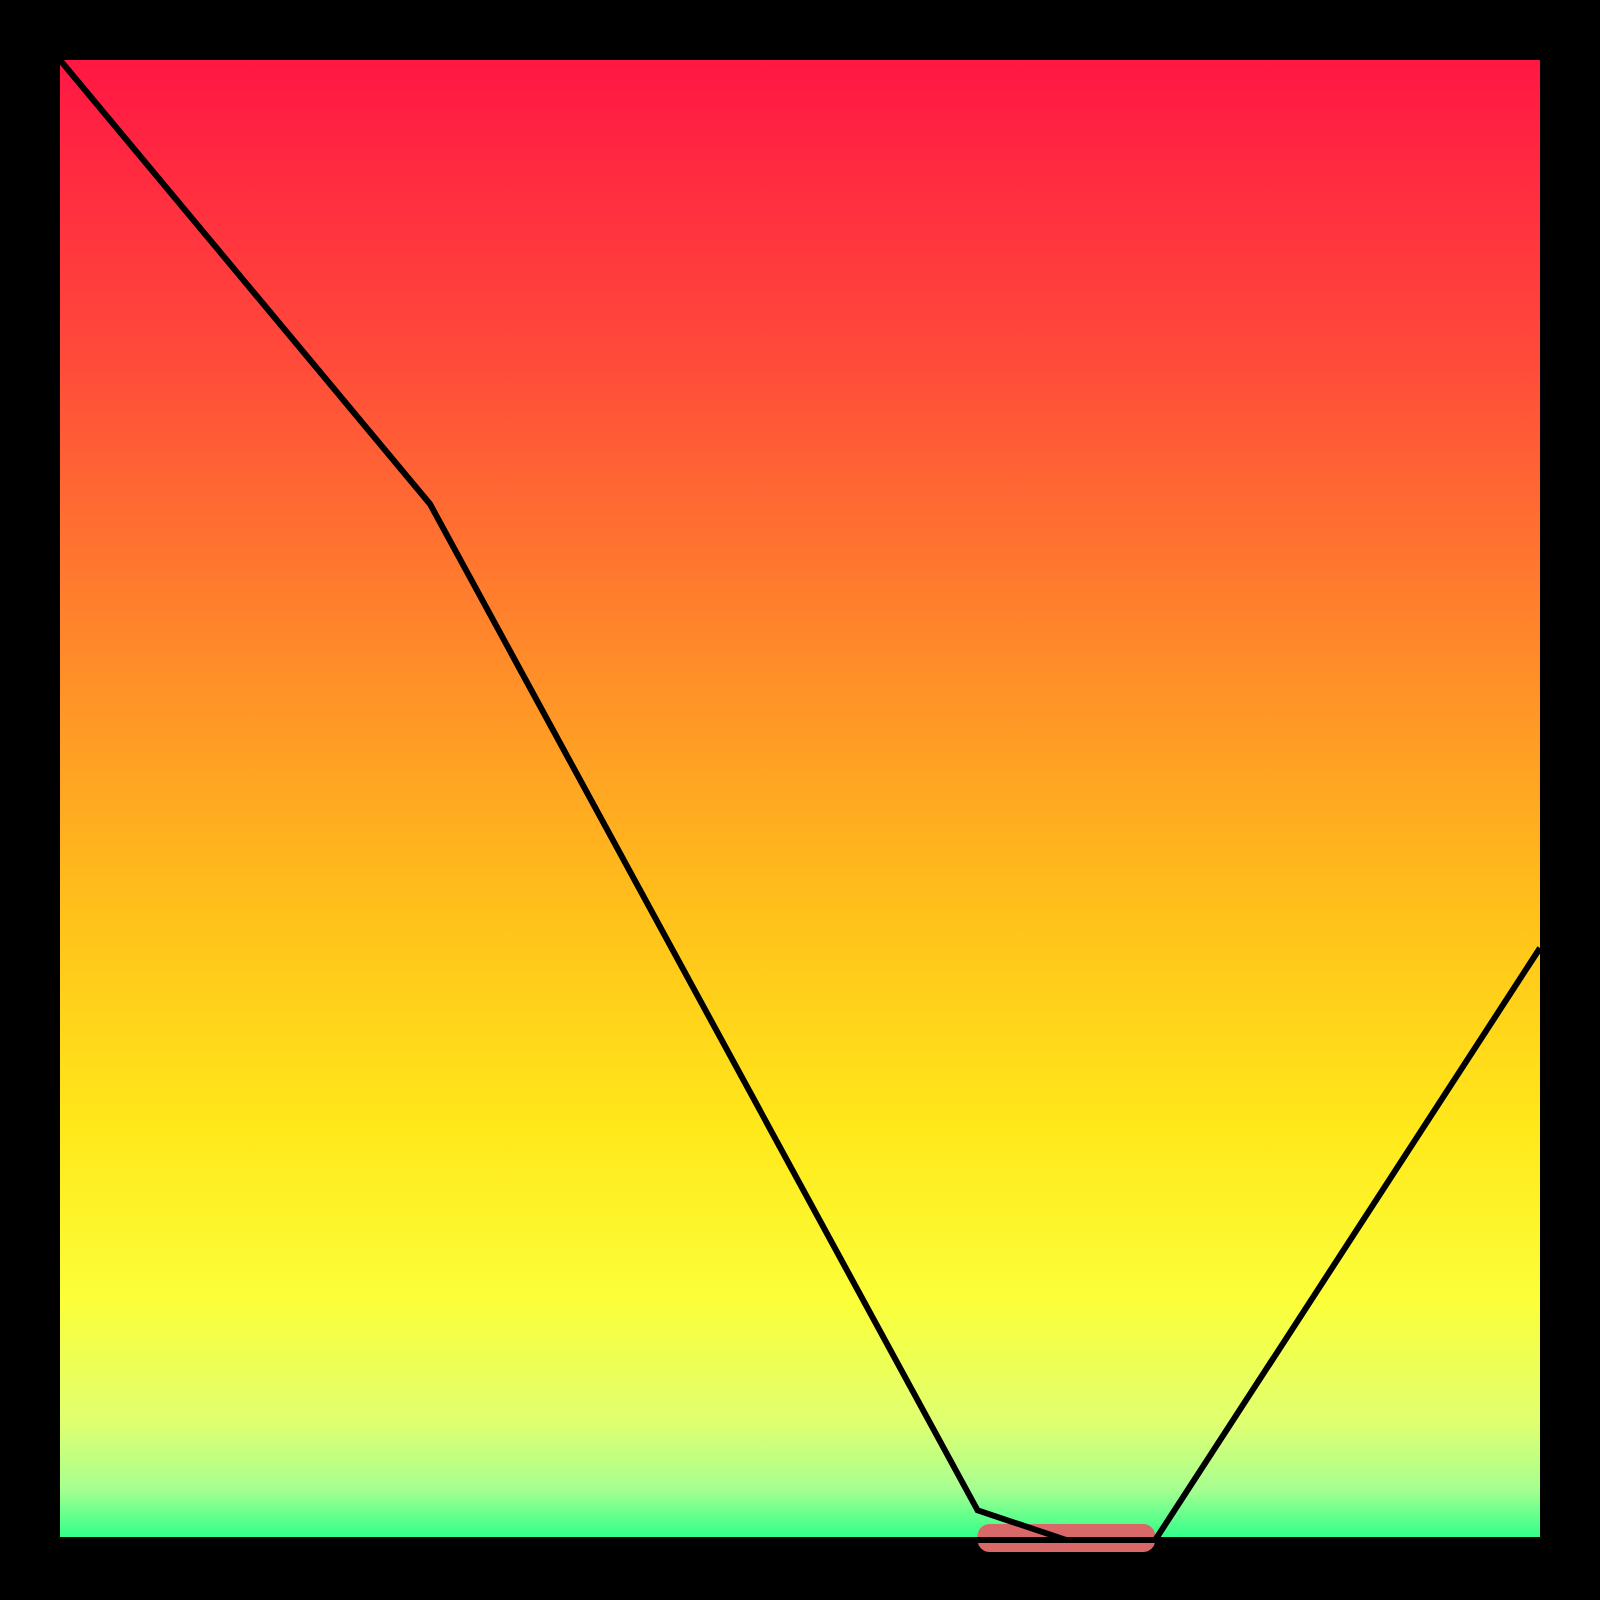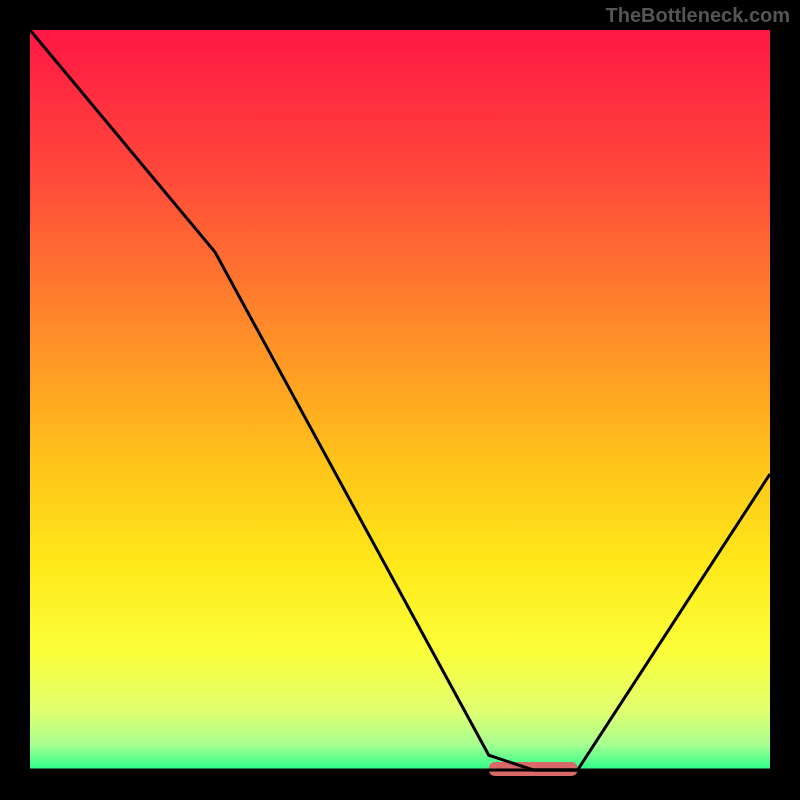--- a/index.html
+++ b/index.html
@@ -26,21 +26,20 @@
     z-index: 10;
   }
   svg {
     display: block;
   }
 </style>
 </head>
 <body>
 
 <div id="chart-container">
-  <div id="watermark">TheBottleneck.com</div>
   <svg id="chart-svg" width="800" height="800">
     <defs>
       <linearGradient id="bg-grad" x1="0" y1="0" x2="0" y2="1">
           <stop offset="0%" stop-color="#ff1744"></stop>
           <stop offset="20%" stop-color="#ff4a3a"></stop>
           <stop offset="40%" stop-color="#ff8a2a"></stop>
           <stop offset="57.99999999999999%" stop-color="#ffc21a"></stop>
           <stop offset="72%" stop-color="#ffe81a"></stop>
           <stop offset="84%" stop-color="#fbff3a"></stop>
           <stop offset="92%" stop-color="#e0ff70"></stop>

